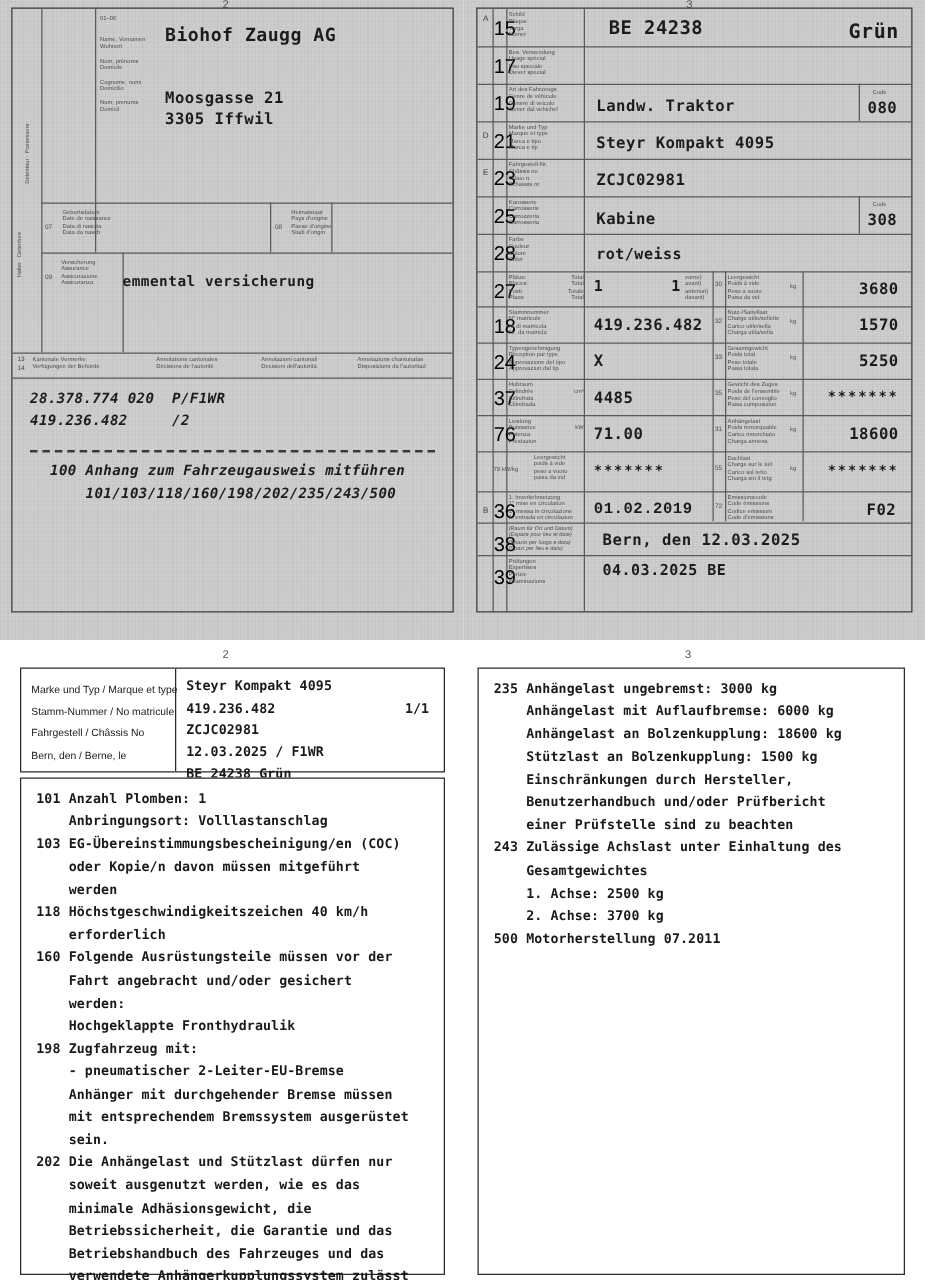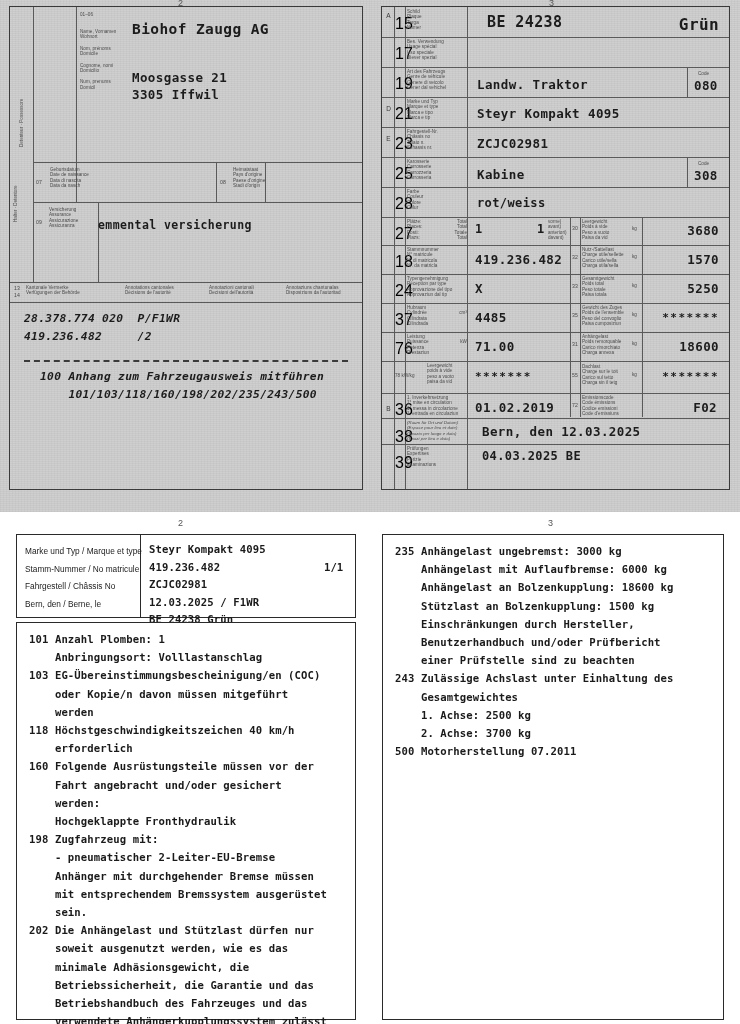--- a/index.html
+++ b/index.html
@@ -411,21 +411,21 @@
       <div class="val rc-val" style="right:10px; top:363px; font-size:11px; letter-spacing:1.5px;">*******</div>
       <div class="hl" style="top:386px;"></div>
 
       <div class="rc-numbox" style="top:394px;">36</div>
       <div class="rc-lblbox" style="top:388px;">
         <div class="lbl">1. Inverkehrsetzung</div>
         <div class="lbl">1° mise en circulation</div>
         <div class="lbl">1° messa in circolazione</div>
         <div class="lbl">1. entrada en circulaziun</div>
       </div>
-      <div class="val rc-val" style="left:93px; top:393px; font-size:12.5px;">01.02.2019</div>
+      <div class="val rc-val" style="left:93px; top:393px; font-size:12.5px;font-family:Liberation Mono, monospace;">01.02.2019</div>
       <div class="rc-val fnum" style="left:190px; top:395px;">72</div>
       <div style="position:absolute; left:200px; top:388px; width:56px;">
         <div class="lbl">Emissionscode</div>
         <div class="lbl">Code émissions</div>
         <div class="lbl">Codice emissioni</div>
         <div class="lbl">Code d'emissiuns</div>
       </div>
       <div class="val rc-val" style="right:12px; top:393px; font-size:12.5px;">F02</div>
       <div class="hl" style="top:411px;"></div>
 

